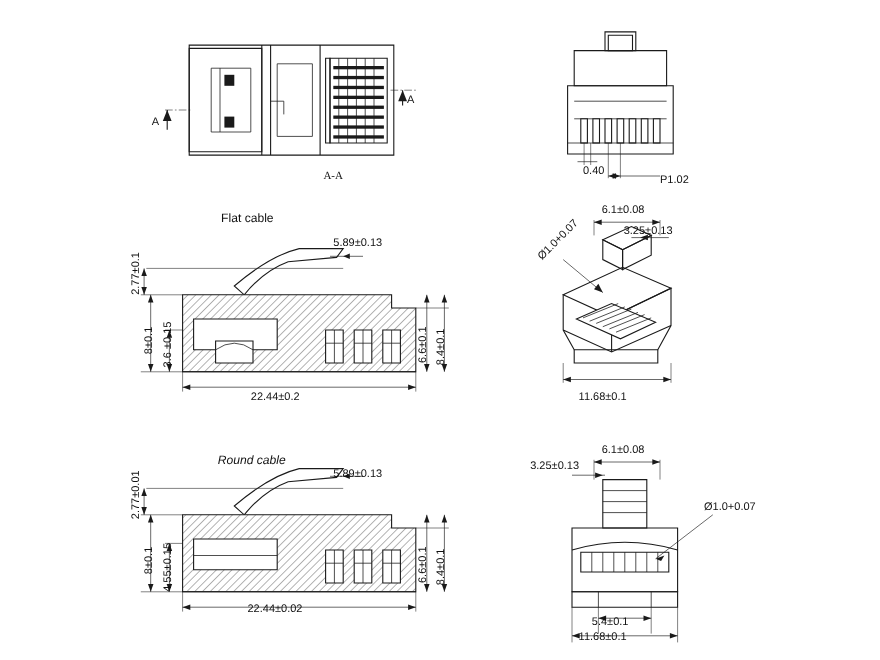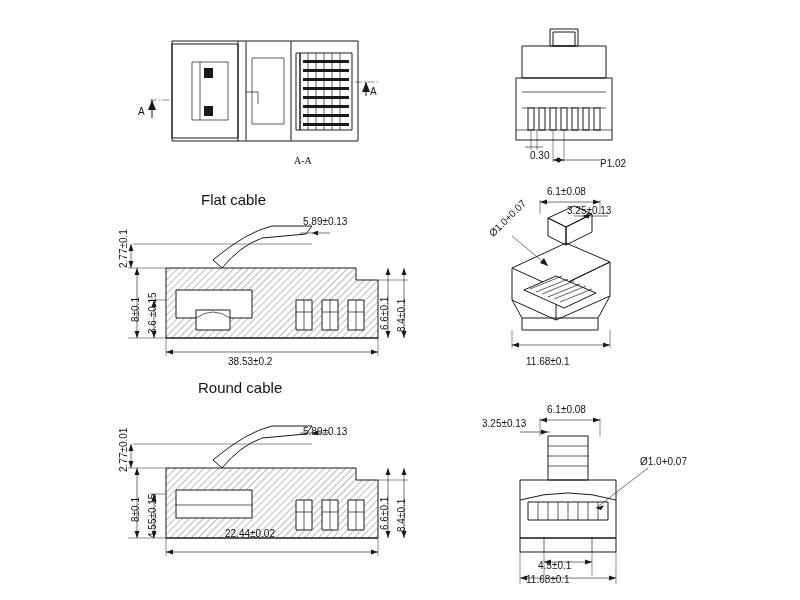--- a/index.html
+++ b/index.html
@@ -30,21 +30,21 @@
   }
   .lbl.vert {
     transform-origin: 0 0;
     transform: rotate(-90deg);
   }
   .lbl.rot45 {
     transform-origin: 0 0;
     transform: rotate(-45deg);
   }
   .title {
-    font-size: 15px;
+    font-size: 11px;
   }
   svg {
     position: absolute;
     left: 0;
     top: 0;
   }
   .ln {
     stroke: #1a1a1a;
     stroke-width: 1;
     fill: none;
@@ -341,45 +341,45 @@
       <path class="dim" d="M520 578 L616 578"></path>
       <polygon class="arrowhd" points="520,578 527,575.5 527,580.5"></polygon>
       <polygon class="arrowhd" points="616,578 609,575.5 609,580.5"></polygon>
     </g>
   </svg>
 
   <div class="lbl" style="left:138px; top:106px;">A</div>
   <div class="lbl" style="left:370px; top:86px;">A</div>
   <div class="lbl" style="left:294px; top:155px;font-family:Liberation Serif, serif;">A-A</div>
 
-  <div class="lbl" style="left:530px; top:150px;">0.30</div>
+  <div class="lbl" style="left:530px; top:150px;">0.40</div>
   <div class="lbl" style="left:600px; top:158px;">P1.02</div>
 
   <div class="lbl title" style="left:201px; top:194px;">Flat cable</div>
   <div class="lbl vert" style="left:118px; top:268px;">2.77±0.1</div>
   <div class="lbl" style="left:303px; top:216px;">5.89±0.13</div>
   <div class="lbl vert" style="left:130px; top:322px;">8±0.1</div>
   <div class="lbl vert" style="left:147px; top:334px;">3.6 ±0.15</div>
   <div class="lbl vert" style="left:379px; top:330px;">6.6±0.1</div>
   <div class="lbl vert" style="left:396px; top:332px;">8.4±0.1</div>
-  <div class="lbl" style="left:228px; top:356px;">38.53±0.2</div>
+  <div class="lbl" style="left:228px; top:356px;">22.44±0.2</div>
 
   <div class="lbl" style="left:547px; top:186px;">6.1±0.08</div>
   <div class="lbl" style="left:567px; top:205px;">3.25±0.13</div>
   <div class="lbl rot45" style="left:487px; top:231px;">Ø1.0+0.07</div>
   <div class="lbl" style="left:526px; top:356px;">11.68±0.1</div>
 
-  <div class="lbl title" style="left:198px; top:382px;">Round cable</div>
+  <div class="lbl title" style="left:198px; top:414px;font-style:italic;">Round cable</div>
   <div class="lbl vert" style="left:118px; top:472px;">2.77±0.01</div>
   <div class="lbl" style="left:303px; top:426px;">5.89±0.13</div>
   <div class="lbl vert" style="left:130px; top:522px;">8±0.1</div>
   <div class="lbl vert" style="left:147px; top:538px;">4.55±0.15</div>
   <div class="lbl vert" style="left:379px; top:530px;">6.6±0.1</div>
   <div class="lbl vert" style="left:396px; top:532px;">8.4±0.1</div>
-  <div class="lbl" style="left:225px; top:528px;">22.44±0.02</div>
+  <div class="lbl" style="left:225px; top:548px;">22.44±0.02</div>
 
   <div class="lbl" style="left:547px; top:404px;">6.1±0.08</div>
   <div class="lbl" style="left:482px; top:418px;">3.25±0.13</div>
   <div class="lbl" style="left:640px; top:456px;">Ø1.0+0.07</div>
-  <div class="lbl" style="left:538px; top:560px;">4.5±0.1</div>
+  <div class="lbl" style="left:538px; top:560px;">5.4±0.1</div>
   <div class="lbl" style="left:526px; top:574px;">11.68±0.1</div>
 
 </div>
 
 </body></html>

